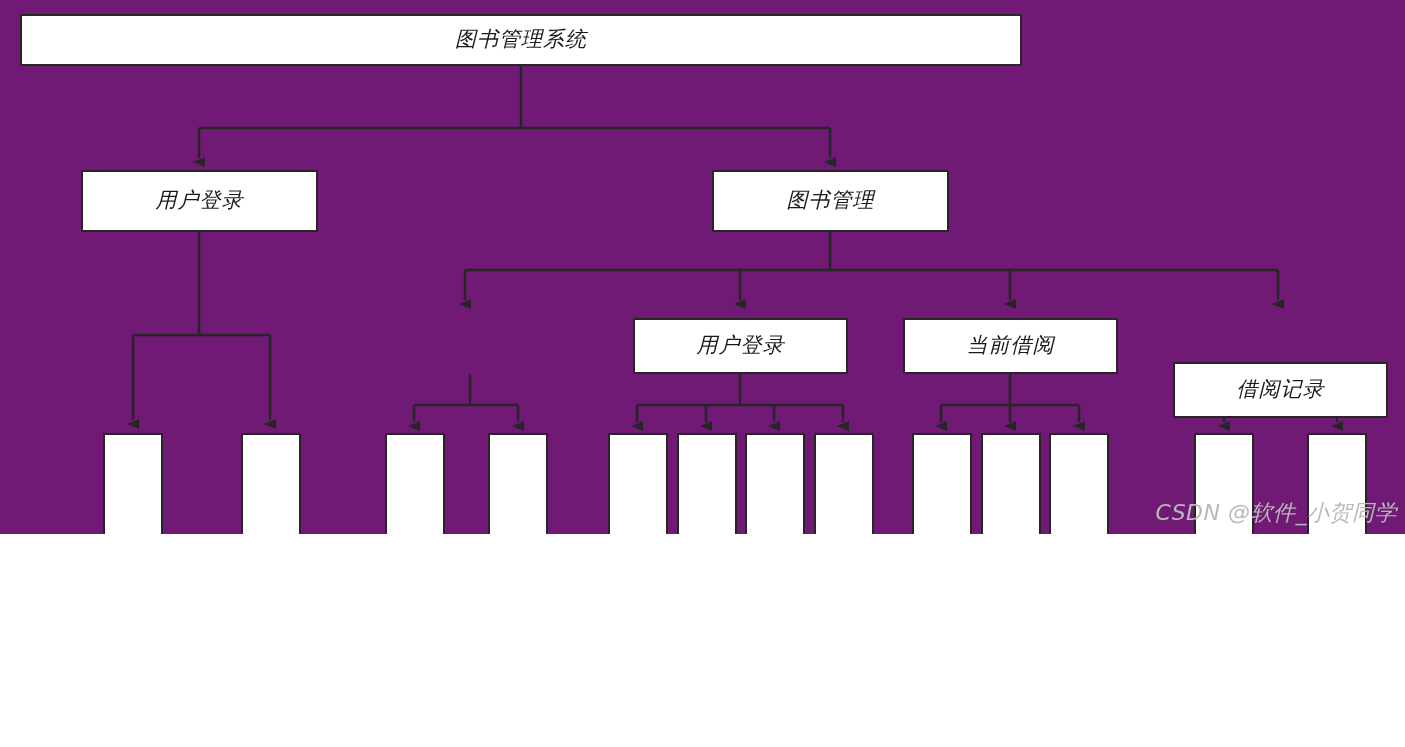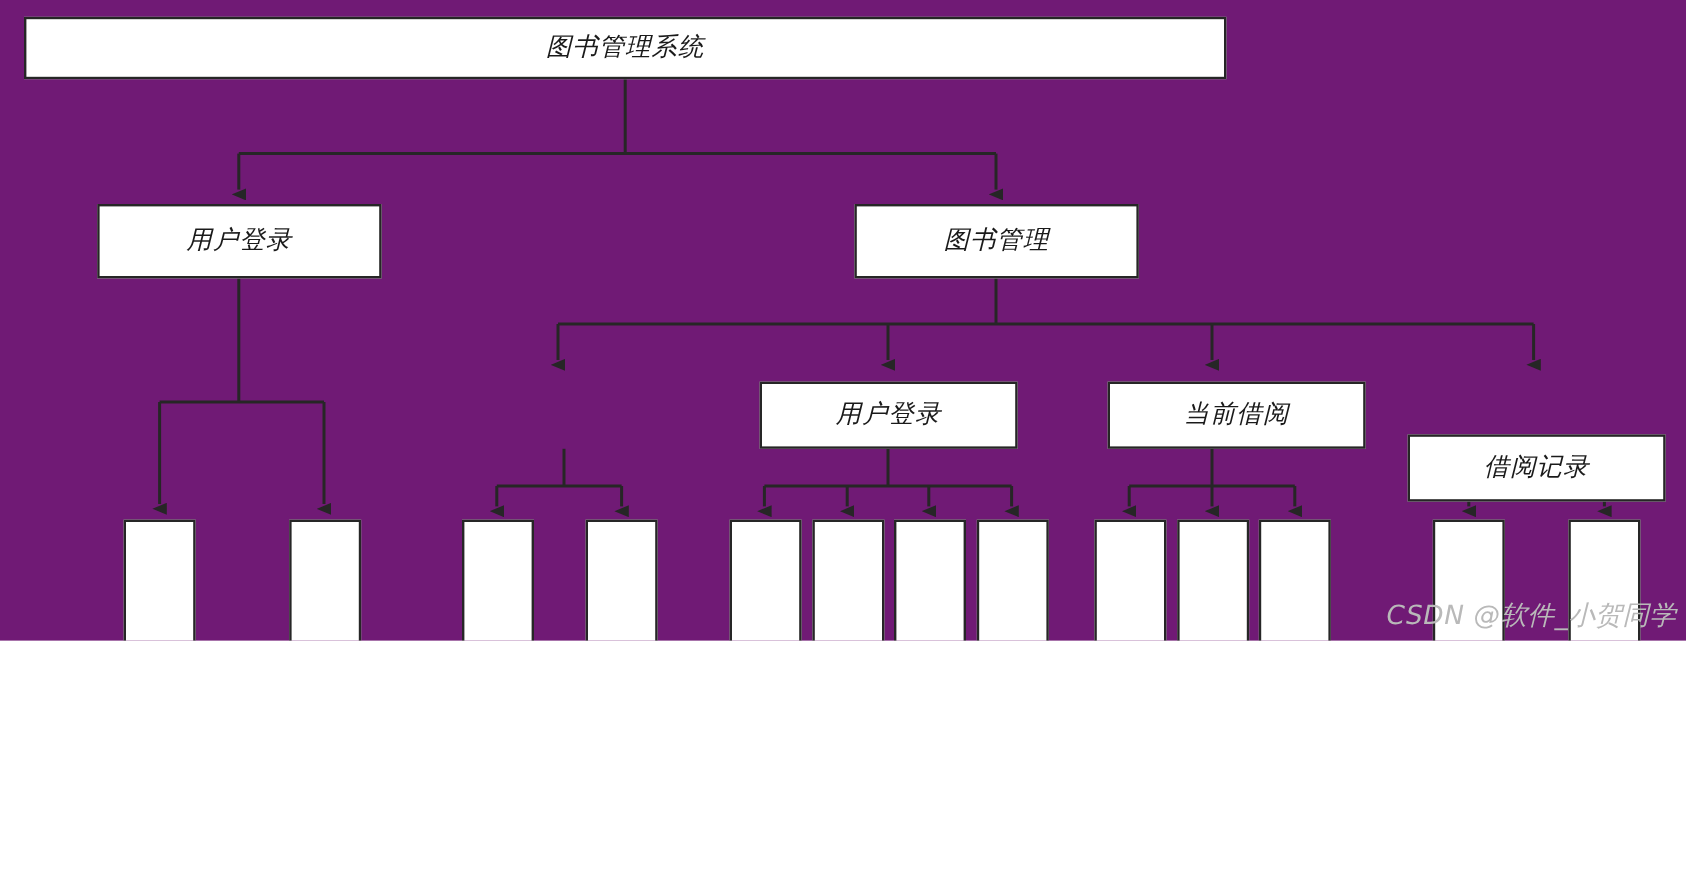--- a/index.html
+++ b/index.html
@@ -132,21 +132,21 @@
   <div class="node horiz" style="left:81px; top:170px; width:237px; height:62px;">
     <span>用户登录</span>
   </div>
   <div class="node horiz" style="left:712px; top:170px; width:237px; height:62px;">
     <span>图书管理</span>
   </div>
 
   <div class="node horiz" style="left:633px; top:318px; width:215px; height:56px;">
     <span>用户登录</span>
   </div>
-  <div class="node horiz" style="left:903px; top:318px; width:215px; height:56px;margin-left:20px;">
+  <div class="node horiz" style="left:903px; top:318px; width:215px; height:56px;">
     <span>当前借阅</span>
   </div>
   <div class="node horiz" style="left:1173px; top:318px; width:215px; height:56px;margin-top:44px;">
     <span>借阅记录</span>
   </div>
 
   <div class="node vert centered" style="left:103px; top:433px; width:60px; height:302px;">
     <span>用户登录</span>
   </div>
   <div class="node vert centered" style="left:241px; top:433px; width:60px; height:302px;">

